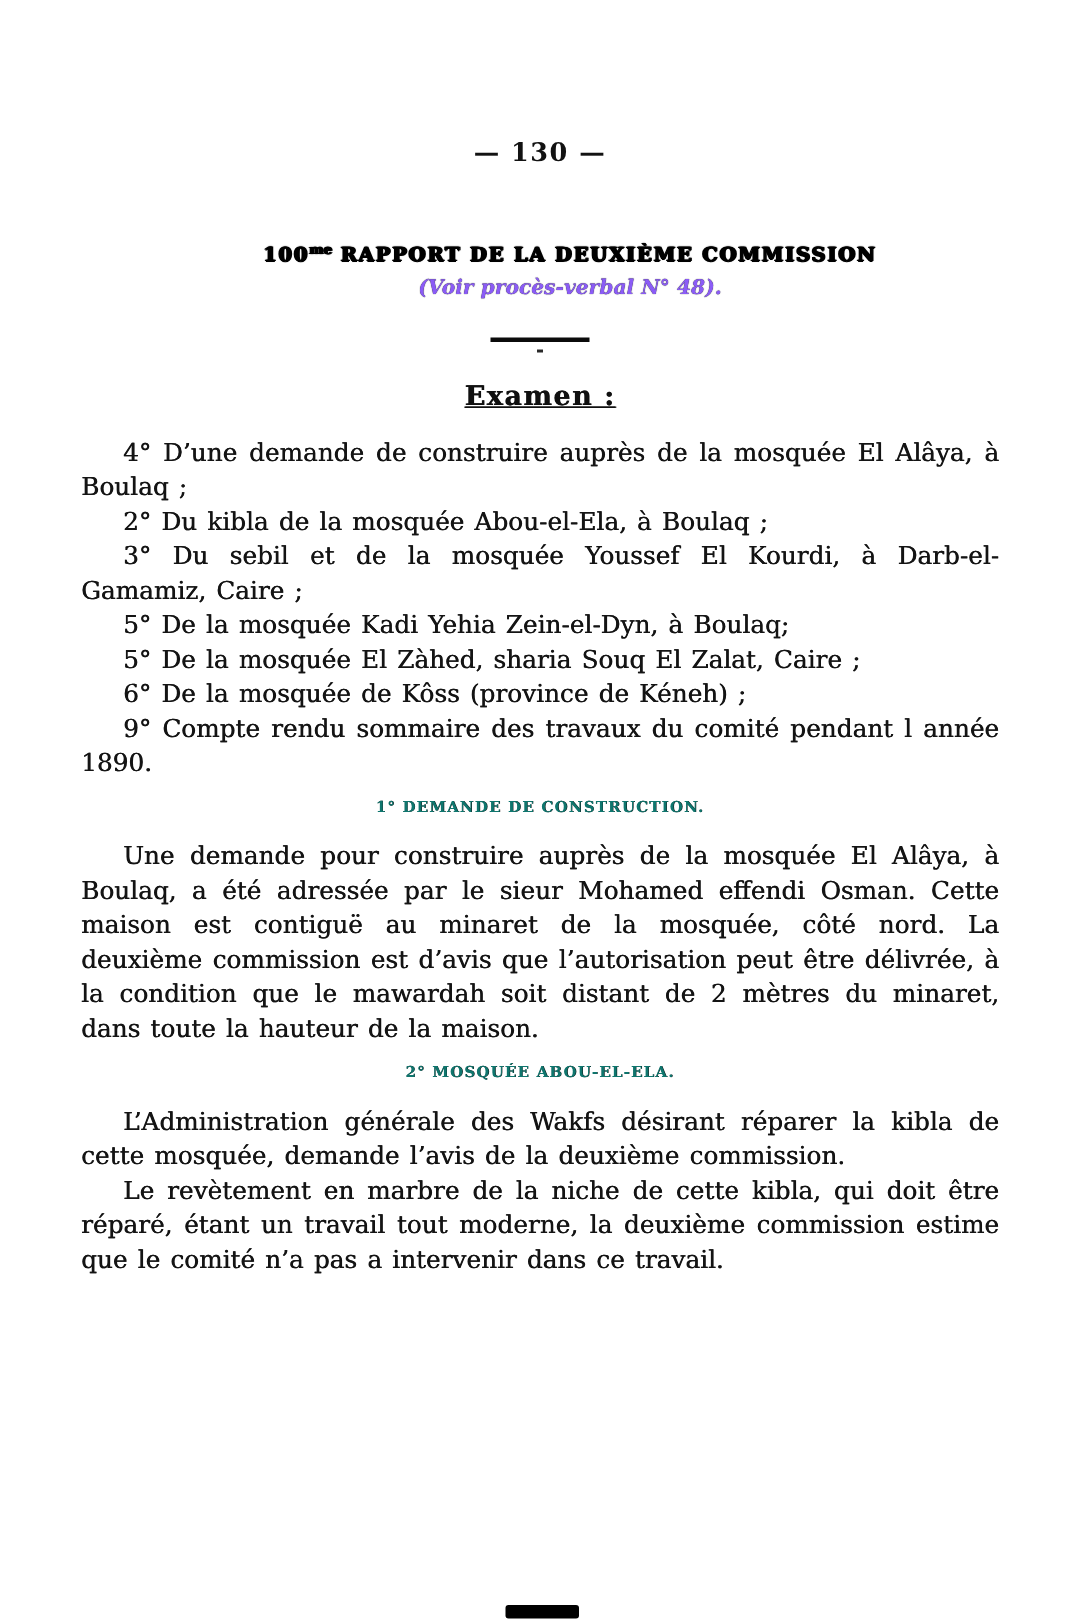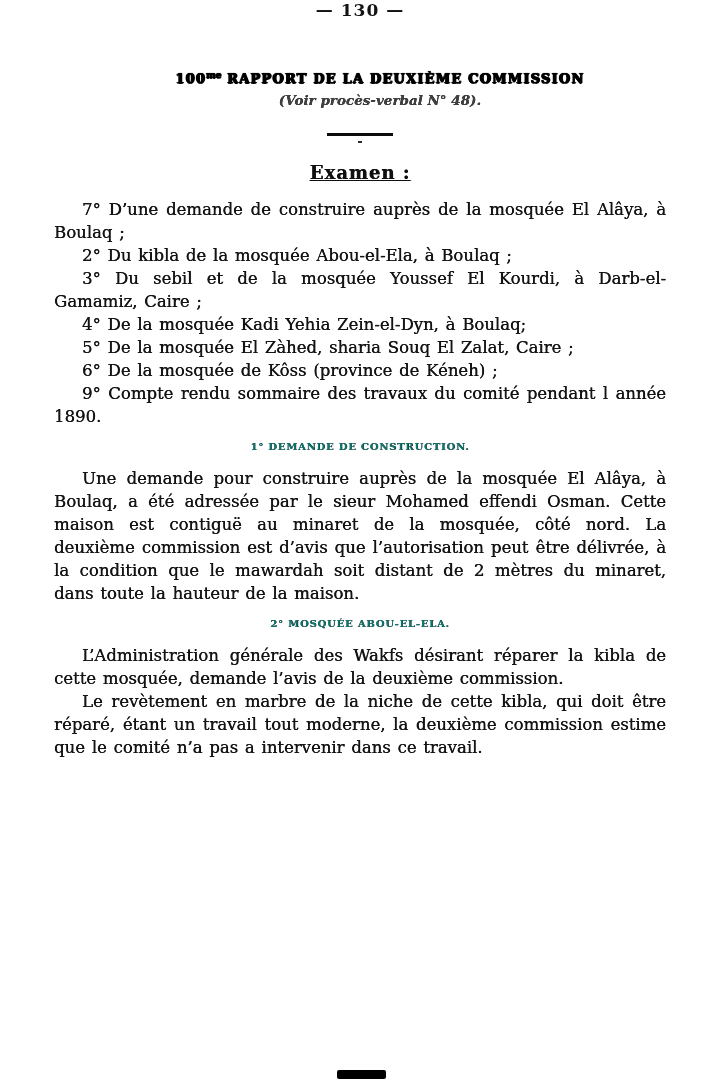--- a/index.html
+++ b/index.html
@@ -6,41 +6,42 @@
   .page {
     position:relative;
     width:720px; height:1082px;
     margin:0 auto;
     background:#ffffff;
     color:#181818;
     font-family:"DejaVu Serif","Liberation Serif",serif;
     overflow:hidden;
   }
   .page-number {
+    padding-top:92px;
     text-align:center;
     font-size:17px;
     font-weight:bold;
     letter-spacing:1px;
     color:#121212;
   }
   .report-header { margin-top:50px; text-align:center;padding-left:40px; }
   .report-title {
     font-size:13px;
     font-weight:bold;
     letter-spacing:1.2px;
     color:#000;
     text-shadow:0 0 1px #000, 0.7px 0 0 #000, -0.7px 0 0 #000, 0 0.5px 0 #000;
   }
   .report-title sup { font-size:9px; letter-spacing:0; }
   .report-subtitle {
     margin-top:6px;
     font-size:13.5px;
     font-style:italic;
     font-weight:bold;
-    color:#404040;
+    color:#8b5cf6;
     text-shadow:0 0 0.6px #000;
   }
   .divider {
     width:66px; height:3px;
     background:#0b0b0b;
     margin:25px auto 0;
     position:relative;
   }
   .divider::after {
     content:"";
@@ -96,24 +97,24 @@
   <div class="report-header">
     <div class="report-title"><span>100</span><sup>me</sup> <span>RAPPORT DE LA DEUXIÈME COMMISSION</span></div>
     <div class="report-subtitle">(Voir procès-verbal N° 48).</div>
   </div>
 
   <div class="divider"></div>
 
   <div class="examen-heading">Examen :</div>
 
   <div class="text-block">
-    <p>7° D’une demande de construire auprès de la mosquée El Alâya, à Boulaq ;</p>
+    <p>4° D’une demande de construire auprès de la mosquée El Alâya, à Boulaq ;</p>
     <p>2° Du kibla de la mosquée Abou-el-Ela, à Boulaq ;</p>
     <p>3° Du sebil et de la mosquée Youssef El Kourdi, à Darb-el-Gamamiz, Caire ;</p>
-    <p>4° De la mosquée Kadi Yehia Zein-el-Dyn, à Boulaq;</p>
+    <p>5° De la mosquée Kadi Yehia Zein-el-Dyn, à Boulaq;</p>
     <p>5° De la mosquée El Zàhed, sharia Souq El Zalat, Caire ;</p>
     <p>6° De la mosquée de Kôss (province de Kéneh) ;</p>
     <p>9° Compte rendu sommaire des travaux du comité pendant l année 1890.</p>
   </div>
 
   <div class="section-heading">1° DEMANDE DE CONSTRUCTION.</div>
   <div class="text-block">
     <p>Une demande pour construire auprès de la mosquée El Alâya, à Boulaq, a été adressée par le sieur Mohamed effendi Osman. Cette maison est contiguë au minaret de la mosquée, côté nord. La deuxième commission est d’avis que l’autorisation peut être délivrée, à la condition que le mawardah soit distant de 2 mètres du minaret, dans toute la hauteur de la maison.</p>
   </div>
 

